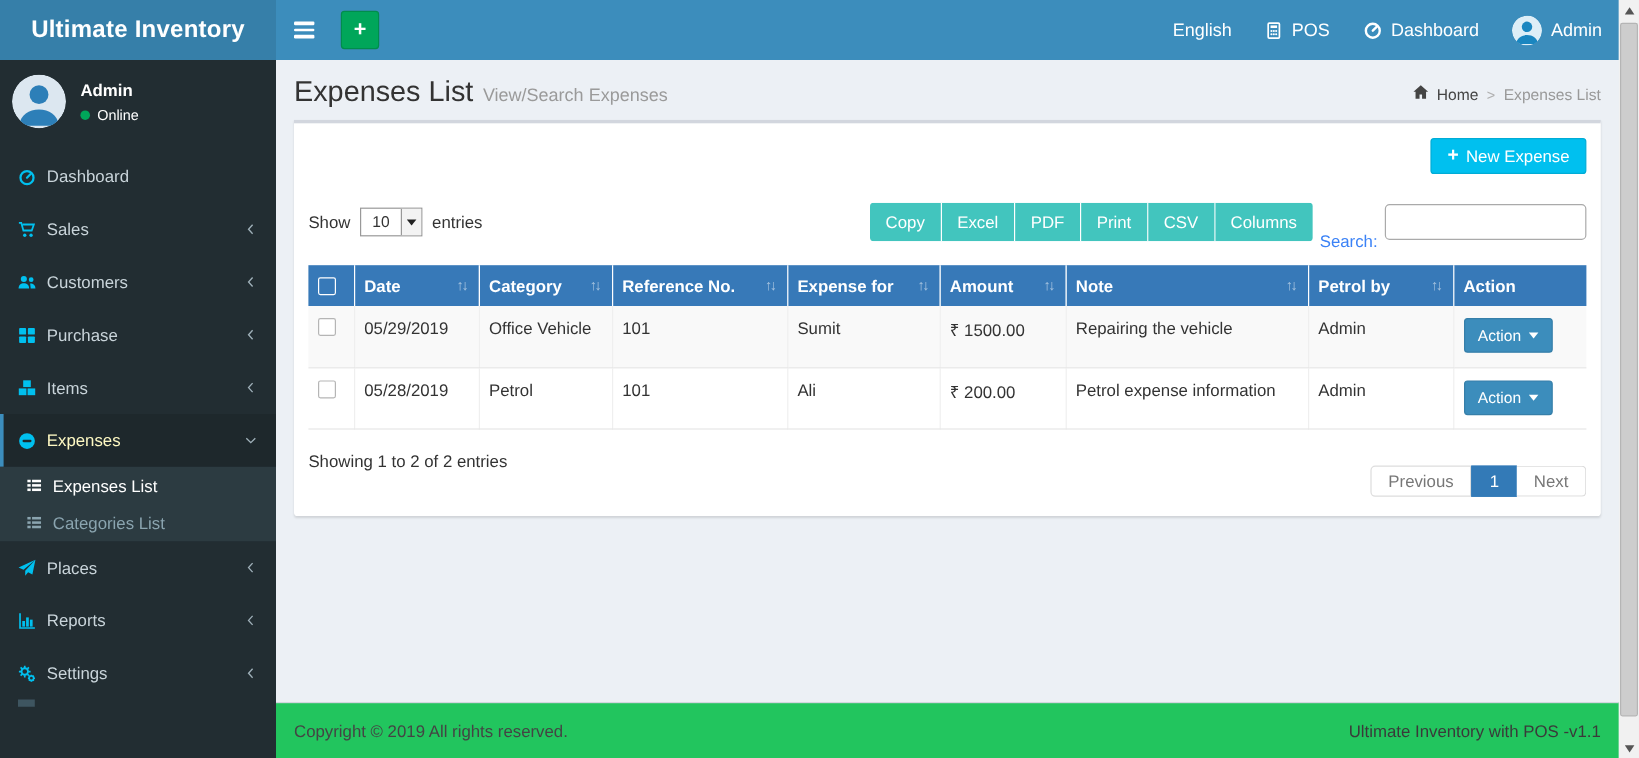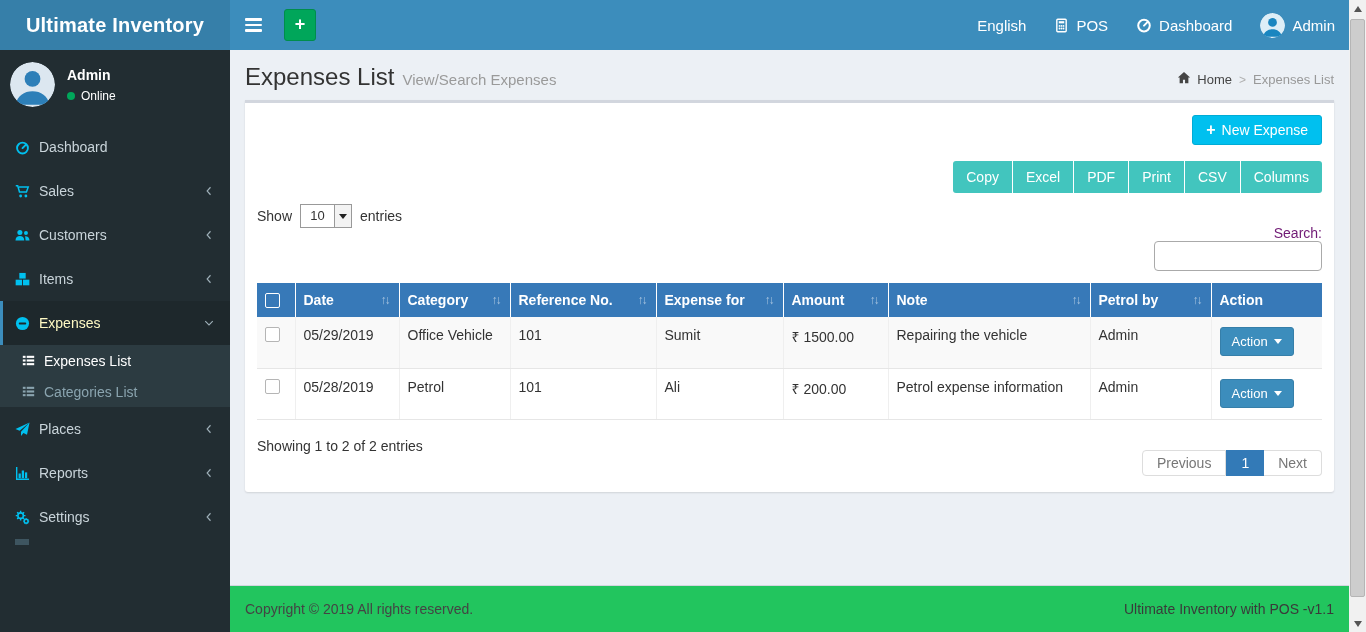--- a/index.html
+++ b/index.html
@@ -63,26 +63,26 @@
   .btn-new { background:#00c0ef; border:1px solid #00acd6; color:#fff; font-size:14px;
     padding:6px 13px; border-radius:3px; cursor:pointer; display:flex; align-items:center; gap:6px; }
   .btn-new .plus { font-weight:bold; font-size:16px; line-height:14px; }
 
   .dt-toolbar { display:flex; align-items:center; margin:16px 0 12px; }
   .show-entries { display:flex; align-items:center; gap:8px; color:#333; }
   .select { width:52px; height:24px; background:#fff; border:1px solid #999; display:flex; align-items:stretch; cursor:pointer; }
   .select .sel-val { flex:1; text-align:center; font-size:13px; line-height:22px; color:#333; }
   .select .sel-btn { width:17px; background:#f3f3f3; border-left:1px solid #999; display:flex; align-items:center; justify-content:center; }
   .caret { width:0; height:0; border-left:4px solid transparent; border-right:4px solid transparent; border-top:5px solid #222; }
-  .toolbar-right { margin-left:auto; display:flex; align-items:flex-end;flex-direction:column; }
+  .toolbar-right { margin-left:auto; display:flex; align-items:center; }
   .export-group { display:flex; border-radius:3px; overflow:hidden; }
   .btn-export { background:#42c5be; color:#fff; border:none; border-right:1px solid #fff;
     padding:8px 13px; font-size:14px; cursor:pointer; font-family:inherit; }
   .btn-export:last-child { border-right:none; }
-  .search-label { margin-left:6px; color:#701a75; font-weight:bold; font-weight:normal;margin-top:32px; }
+  .search-label { margin-left:6px; color:#3b82f6; font-weight:bold; font-weight:normal;margin-top:32px; }
   .search-input { margin-left:6px; width:168px; height:30px; border:1px solid #aaa; border-radius:4px; padding:0 8px; font-size:14px; font-family:inherit; }
 
   
   table.dt { width:100%; border-collapse:collapse; table-layout:fixed; }
   table.dt thead th { background:#3779b8; color:#fff; font-weight:bold; font-size:14px; text-align:left;
     padding:9px 8px; border-right:1px solid #fff; cursor:pointer; }
   table.dt thead th:last-child { border-right:none; }
   .th-flex { display:flex; align-items:center; }
   .th-flex .lbl { flex:1; }
   .sort-ic { font-size:12px; letter-spacing:-2px; color:rgba(255,255,255,.55); padding-right:2px; }
@@ -236,20 +236,36 @@
             </svg>
         </span>
         <span class="mi-label">Customers</span>
         <span class="mi-chevron">
           <svg width="12" height="12" viewBox="0 0 16 16" fill="none">
               <path d="M10 3 5.5 8 10 13" stroke="currentColor" stroke-width="1.5"></path>
             </svg>
         </span>
       </li>
 
+      <li class="menu-item">
+        <span class="mi-icon">
+          <svg width="15" height="15" viewBox="0 0 16 16" fill="currentColor">
+              <rect x="1" y="1.5" width="6.2" height="5.8" rx=".8"></rect>
+              <rect x="8.8" y="1.5" width="6.2" height="5.8" rx=".8"></rect>
+              <rect x="1" y="8.9" width="6.2" height="5.8" rx=".8"></rect>
+              <rect x="8.8" y="8.9" width="6.2" height="5.8" rx=".8"></rect>
+            </svg>
+        </span>
+        <span class="mi-label">Purchase</span>
+        <span class="mi-chevron">
+          <svg width="12" height="12" viewBox="0 0 16 16" fill="none">
+              <path d="M10 3 5.5 8 10 13" stroke="currentColor" stroke-width="1.5"></path>
+            </svg>
+        </span>
+      </li>
 
 
       <li class="menu-item">
         <span class="mi-icon">
           <svg width="15" height="15" viewBox="0 0 16 16" fill="currentColor">
               <rect x="4.6" y="1" width="6.8" height="6"></rect>
               <rect x="0.7" y="8.2" width="6.8" height="6"></rect>
               <rect x="8.5" y="8.2" width="6.8" height="6"></rect>
             </svg>
         </span>

